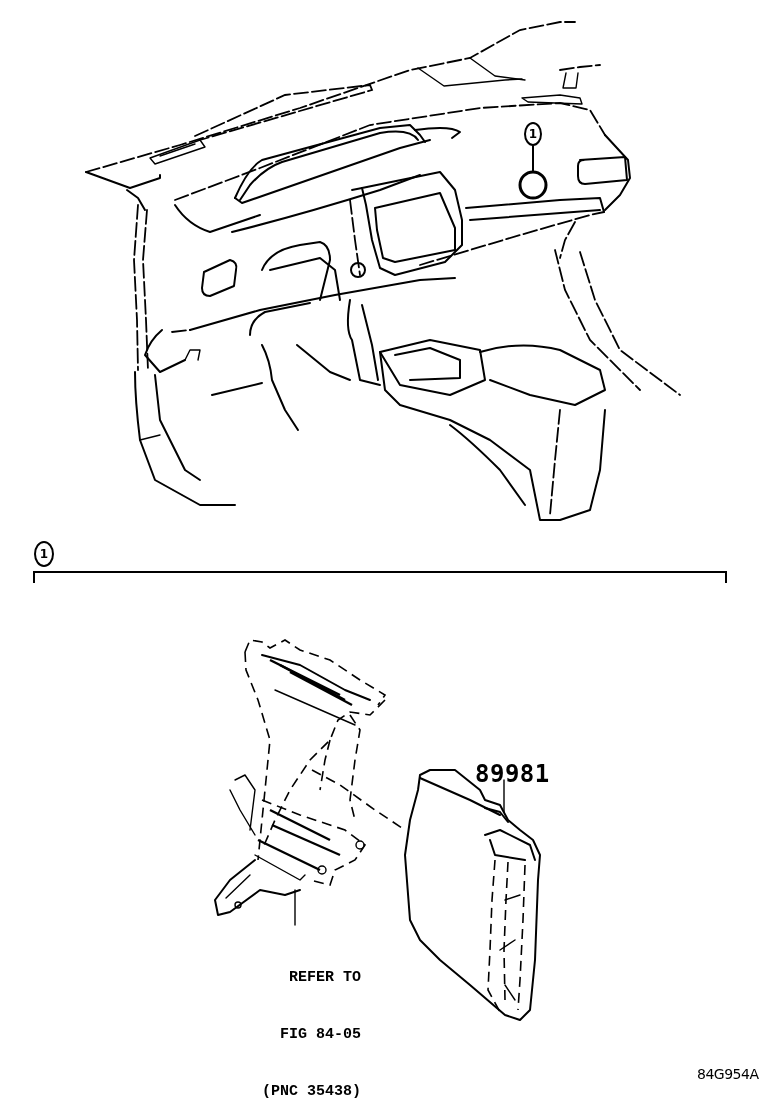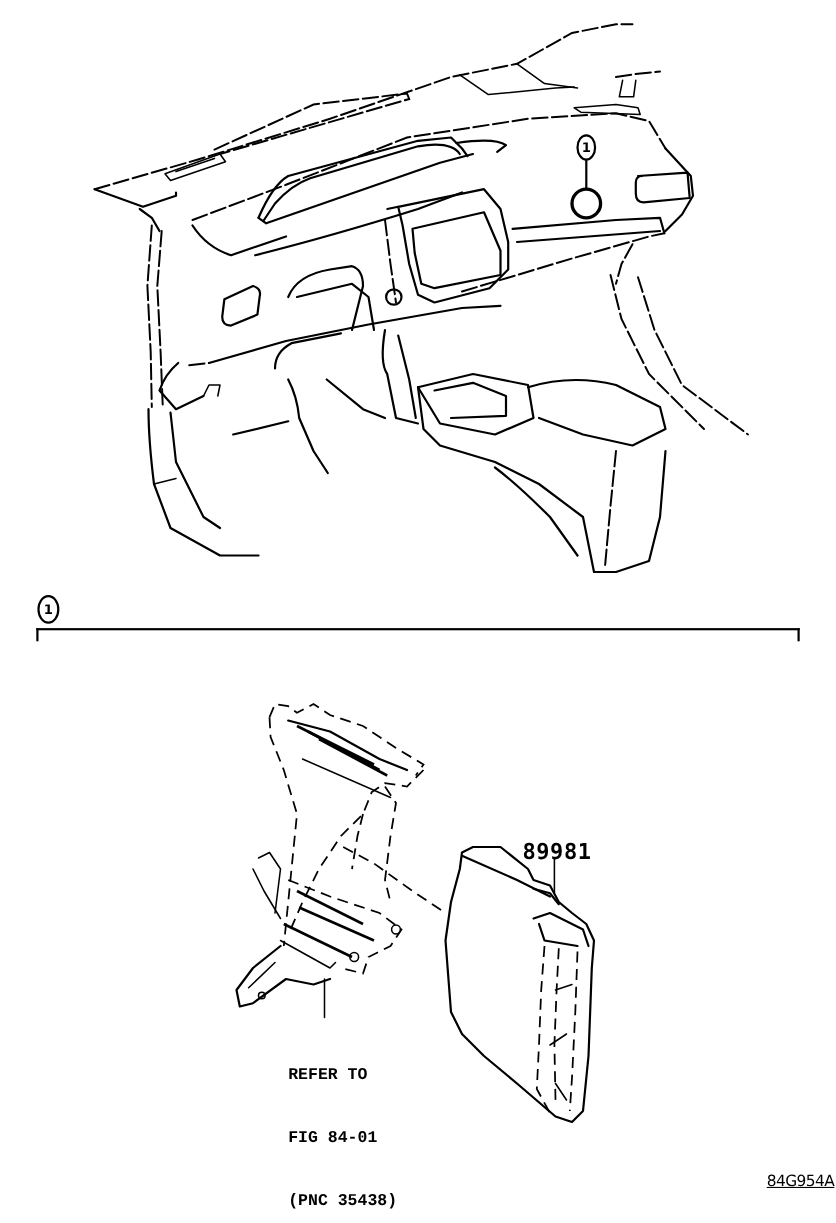--- a/index.html
+++ b/index.html
@@ -37,33 +37,33 @@
       font-size: 12px;
       line-height: 20px;
       text-align: center;
       font-weight: bold;
       background: #fff;
     }
     .part-number {
       position: absolute;
       font-family: "DejaVu Sans Mono", monospace;
       font-weight: bold;
-      font-size: 20px;
+      font-size: 24px;
       letter-spacing: 0.5px;
       line-height: 20px;
     }
     .refer-note {
       position: absolute;
       font-family: "Liberation Mono", monospace;
       font-weight: bold;
       font-size: 15px;
       line-height: 19px;
       white-space: pre;
     }
-    .refer-note div { white-space: pre; }
+    .refer-note div { white-space: pre; text-align: right; }
     .figure-id {
       position: absolute;
       font-family: "DejaVu Sans", sans-serif;
       font-size: 14px;
       letter-spacing: -0.5px;
     }
     .section-bracket {
       position: absolute;
       left: 33px; top: 571px;
       width: 694px; height: 12px;
@@ -203,18 +203,18 @@
       <path class="thin" d="M505 985 L515 1000"></path>
 
       <line x1="504" y1="780" x2="504" y2="812" class="thin"></line>
     </g>
   </svg>
 
   <div class="part-number" style="left:475px; top:764px;">89981</div>
 
   <div class="refer-note" style="left:262px; top:930px;">
     <div>REFER TO</div>
-    <div>FIG 84-01</div>
+    <div>FIG 84-05</div>
     <div>(PNC 35438)</div>
   </div>
 
-  <div class="figure-id" style="left:697px; top:1066px;text-decoration:underline;">84G954A</div>
+  <div class="figure-id" style="left:697px; top:1066px;">84G954A</div>
 </div>
 
 </body></html>

